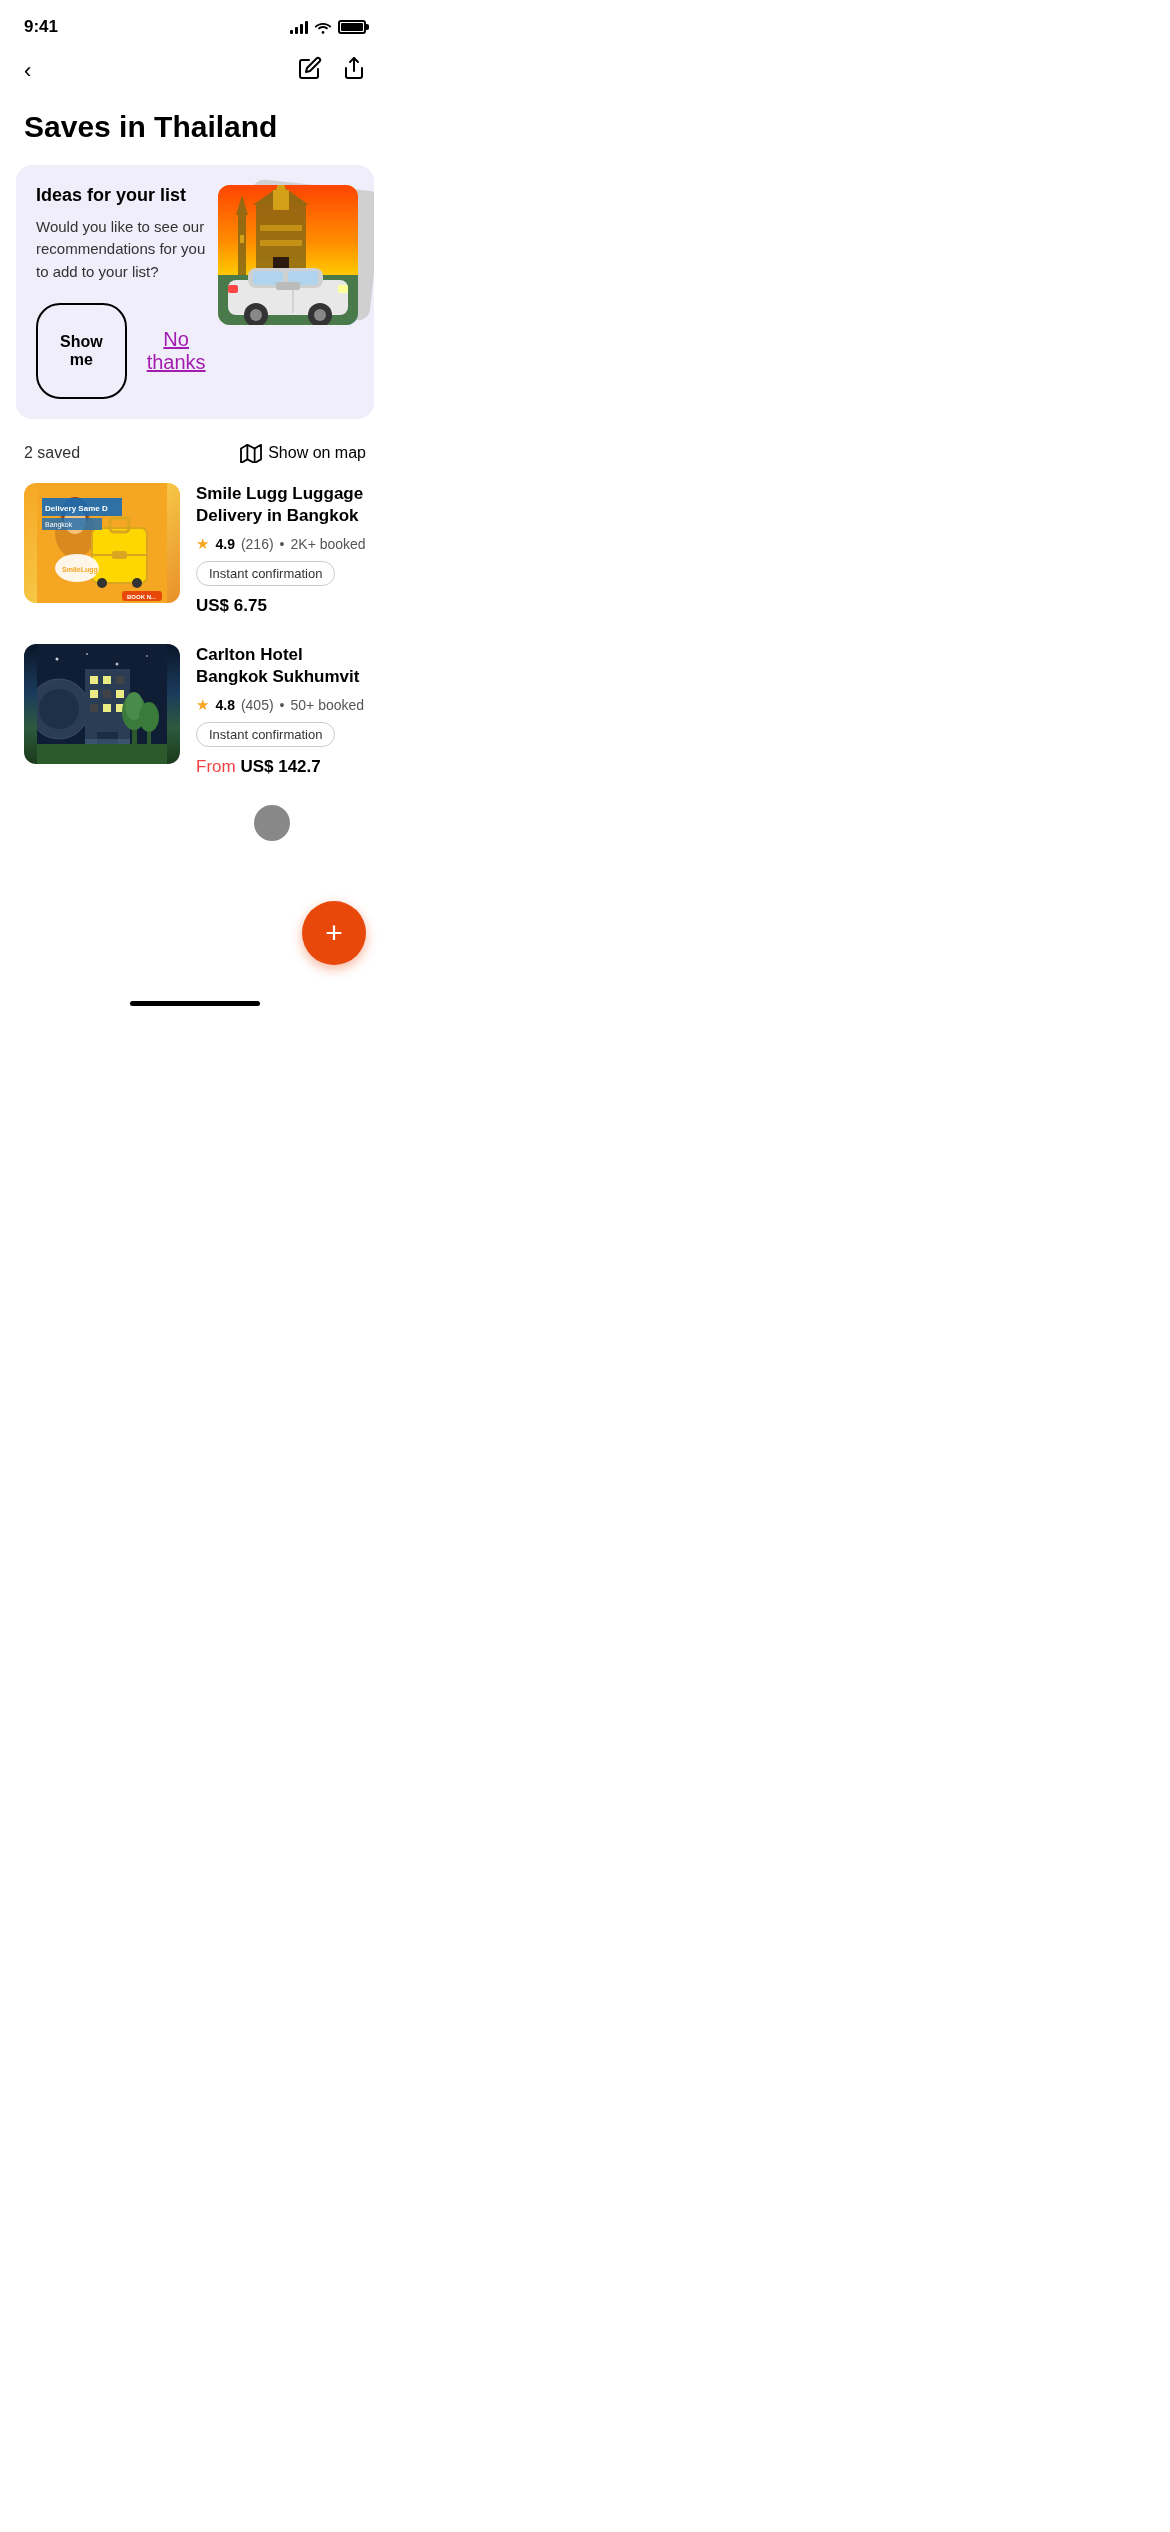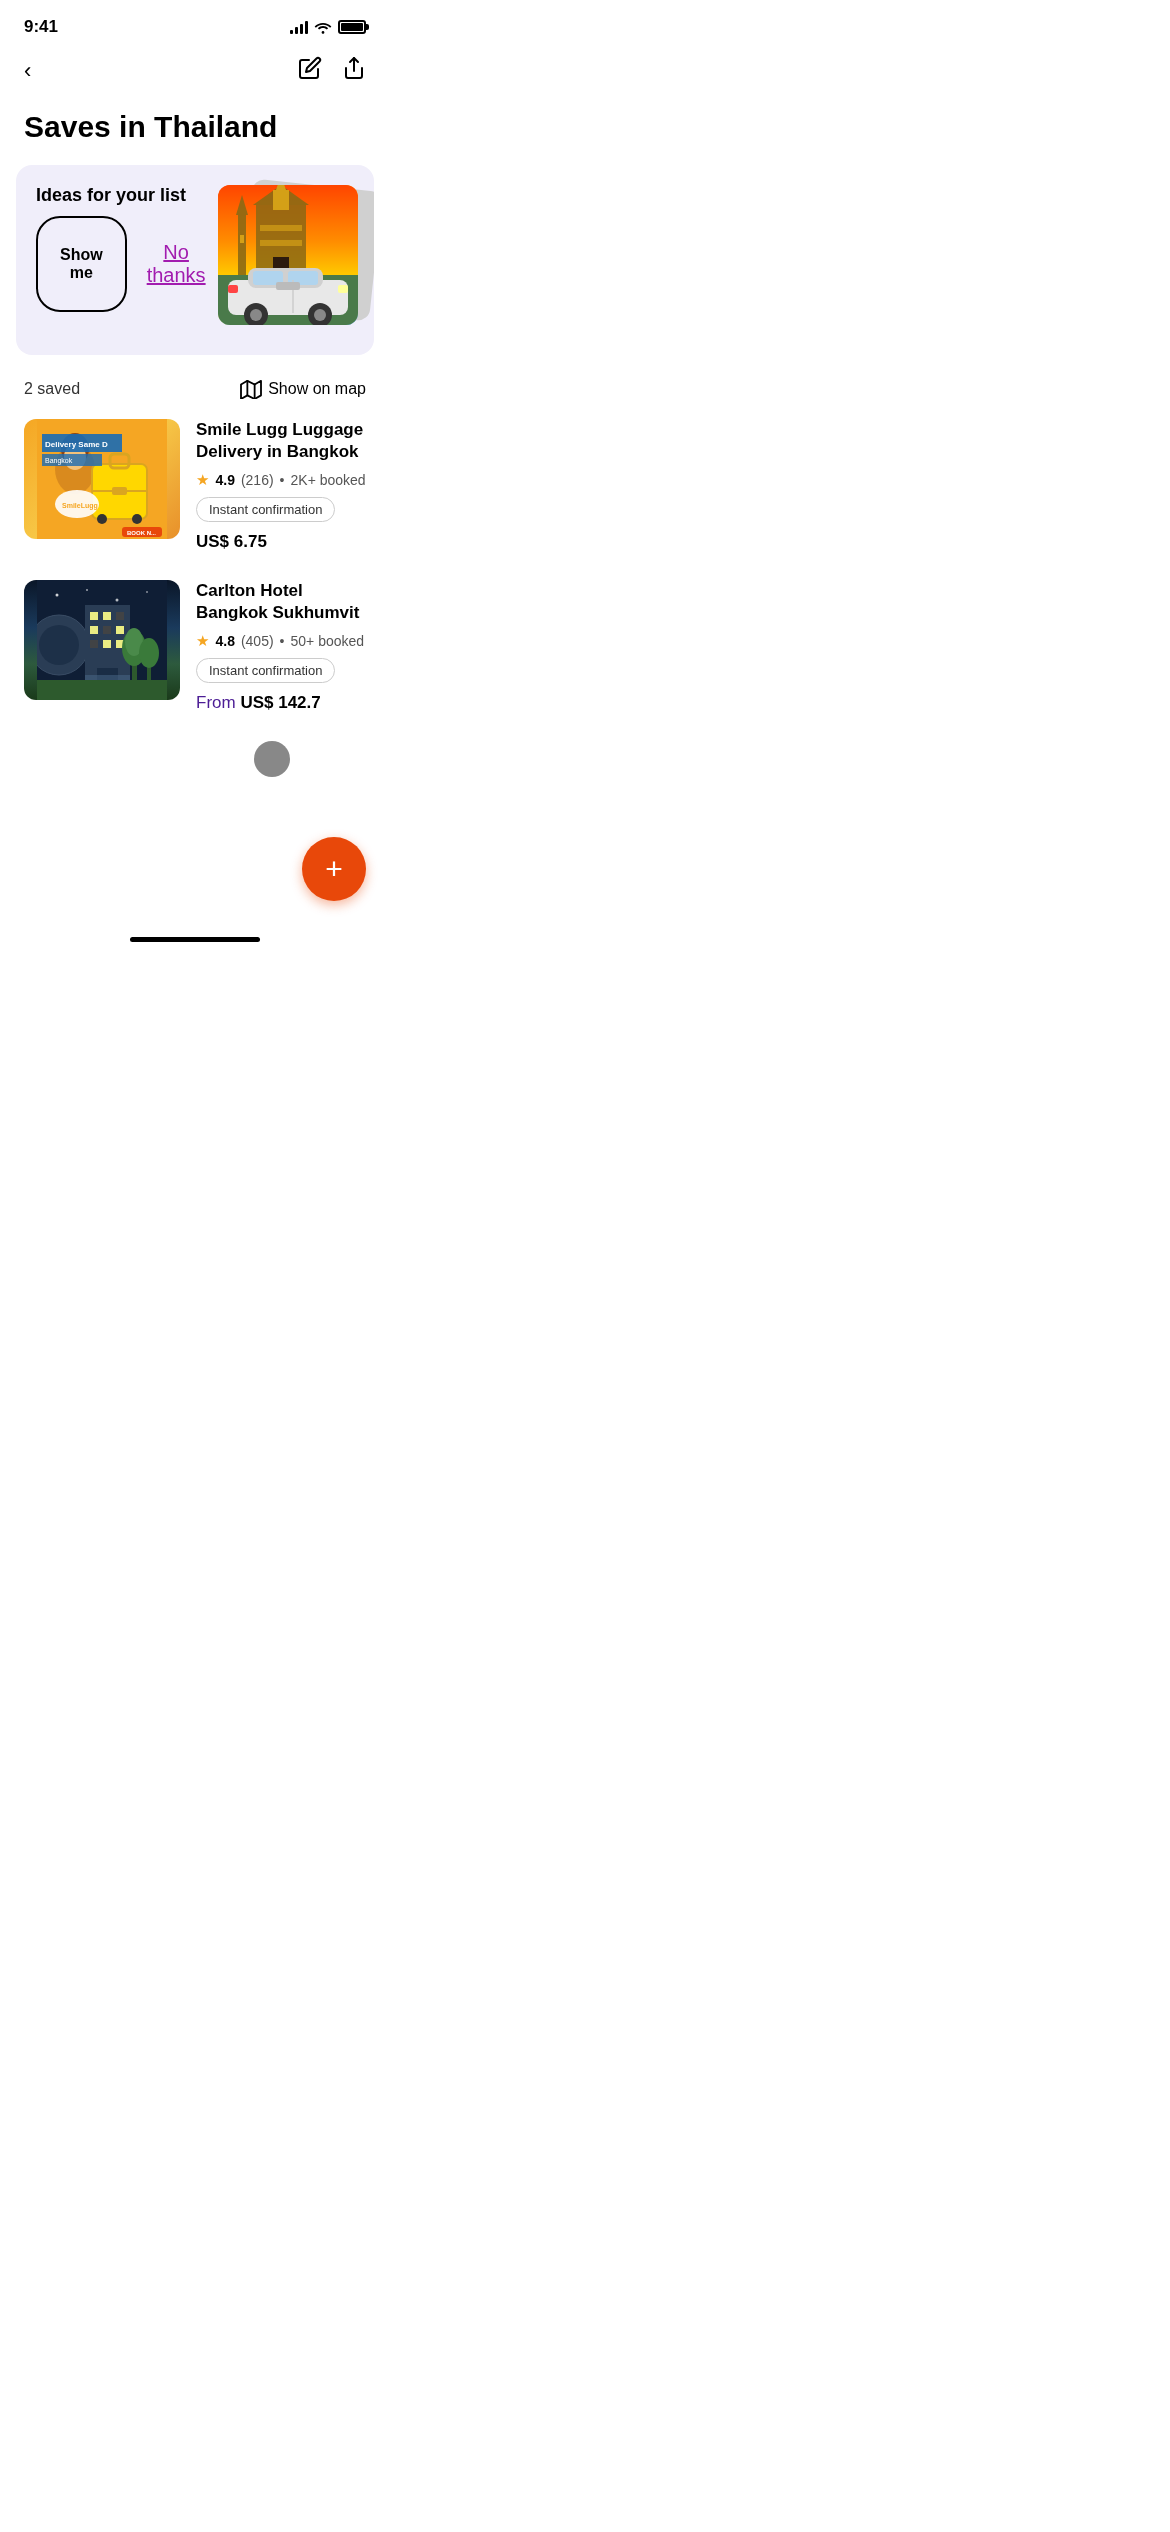--- a/index.html
+++ b/index.html
@@ -311,21 +311,21 @@
     }
 
     .listing-price {
       font-size: 17px;
       font-weight: 600;
       color: #000;
     }
 
     .listing-price .from-text {
       font-weight: 400;
-      color: #4c1d95;
+      color: #ef4444;
     }
 
     
     .scroll-indicator {
       display: flex;
       justify-content: flex-end;
       padding-right: 100px;
       margin-bottom: 20px;
     }
 
@@ -418,20 +418,21 @@
       </svg>
     </span>
   </div>
 </div>
 
 <h1 class="page-title">Saves in Thailand</h1>
 
 <div class="ideas-card">
   <div class="ideas-card-content">
     <div class="ideas-title">Ideas for your list</div>
+    <div class="ideas-desc">Would you like to see our recommendations for you to add to your list?</div>
     <div class="ideas-actions">
       <button class="btn-show-me">Show me</button>
       <button class="btn-no-thanks">No thanks</button>
     </div>
   </div>
   <div class="ideas-image-stack">
 
     <div class="img-card-back"></div>
 
     <div class="img-card-main">

